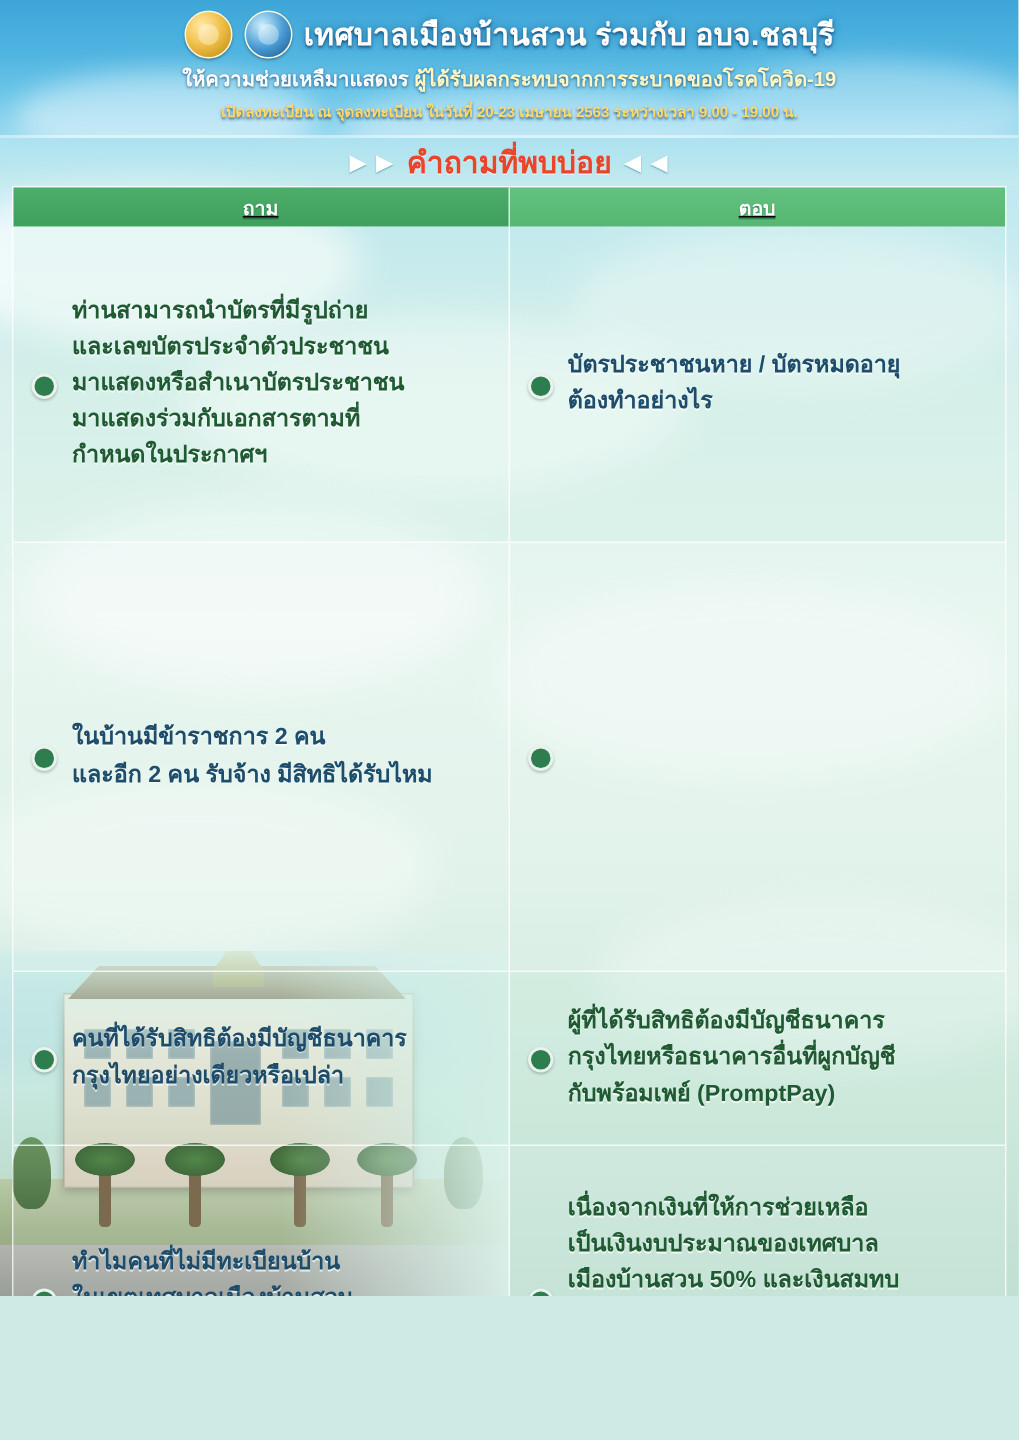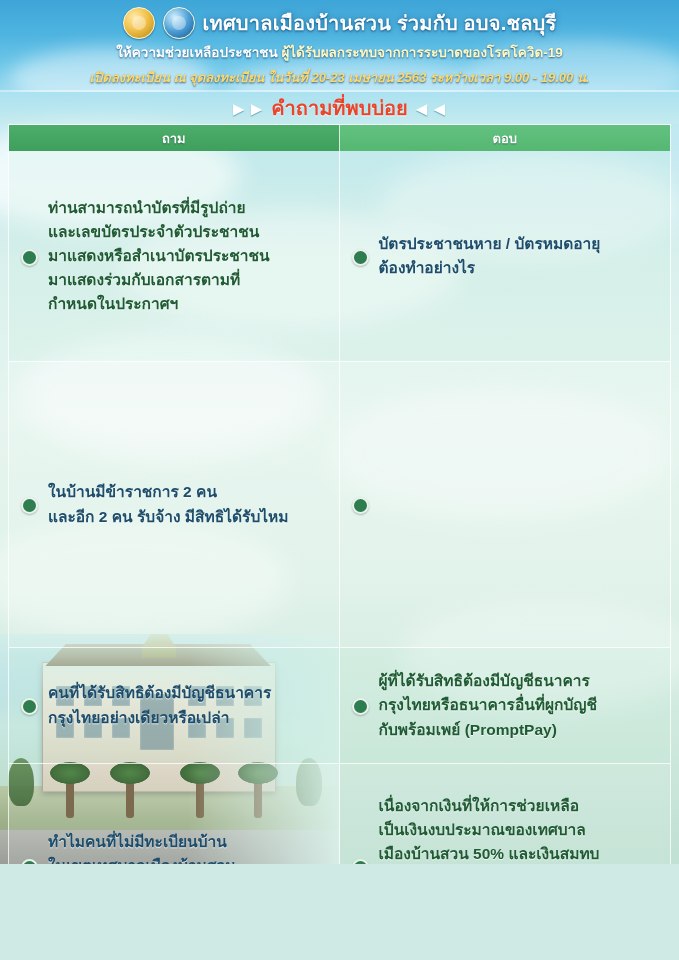--- a/index.html
+++ b/index.html
@@ -103,27 +103,26 @@
     font-weight: bold;
     color: #fff7c2;
     text-shadow: 0 1px 2px rgba(0,60,110,0.8);
     margin-top: 1px;
     white-space: nowrap;
   }
   .header-row2 .sub-dark { color: #ffffff; }
   .header-row3 {
     position: relative;
     text-align: center;
-    font-size: 13px;
+    font-size: 10px;
     font-weight: bold;
     color: #ffd86b;
     text-shadow: 0 1px 2px rgba(0,60,110,0.8);
     margin-top: 4px;
     white-space: nowrap;
-    font-style: italic;
   }
 
   
   .faq-banner {
     position: relative;
     height: 32px;
     display: flex;
     align-items: center;
     justify-content: center;
     gap: 8px;
@@ -149,20 +148,21 @@
     position: relative;
     margin: 0 8px;
     border: 1px solid rgba(255,255,255,0.75);
     border-bottom: none;
     box-sizing: border-box;
     width: 663px;
   }
   .thead {
     display: flex;
     height: 26px;
+    text-decoration: underline;
   }
   .th {
     flex: 1 1 50%;
     display: flex;
     align-items: center;
     justify-content: center;
     font-size: 13px;
     font-weight: bold;
     color: #ffffff;
     text-shadow: 0 1px 1px rgba(0,60,40,0.55);
@@ -353,21 +353,21 @@
       <div class="hcloud hc2"></div>
       <div class="hcloud hc3"></div>
 
       <div class="header-row1">
         <div class="logo"></div>
         <div class="logo blue"></div>
         <div class="title-main">เทศบาลเมืองบ้านสวน ร่วมกับ อบจ.ชลบุรี</div>
       </div>
 
       <div class="header-row2">
-        <span class="sub-dark">ให้ความช่วยเหลือประชาชน</span>
+        <span class="sub-dark">ให้ความช่วยเหลืมาแสดงร</span>
         <span>ผู้ได้รับผลกระทบจากการระบาดของโรคโควิด-19</span>
       </div>
 
       <div class="header-row3">เปิดลงทะเบียน ณ จุดลงทะเบียน ในวันที่ 20-23 เมษายน 2563 ระหว่างเวลา 9.00 - 19.00 น.</div>
     </div>
 
     <div class="faq-banner">
       <span class="arrows">▶ ▶</span>
       <span class="faq-text">คำถามที่พบบ่อย</span>
       <span class="arrows">◀ ◀</span>

